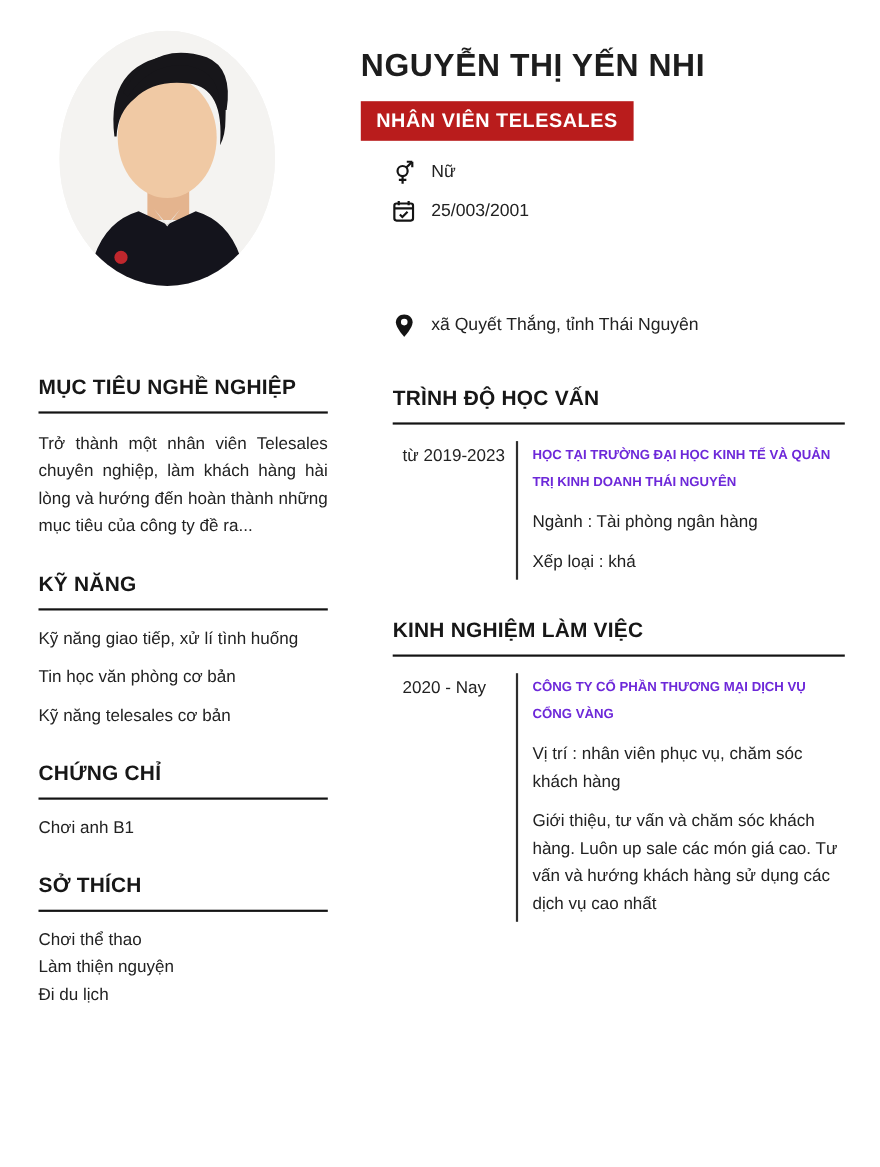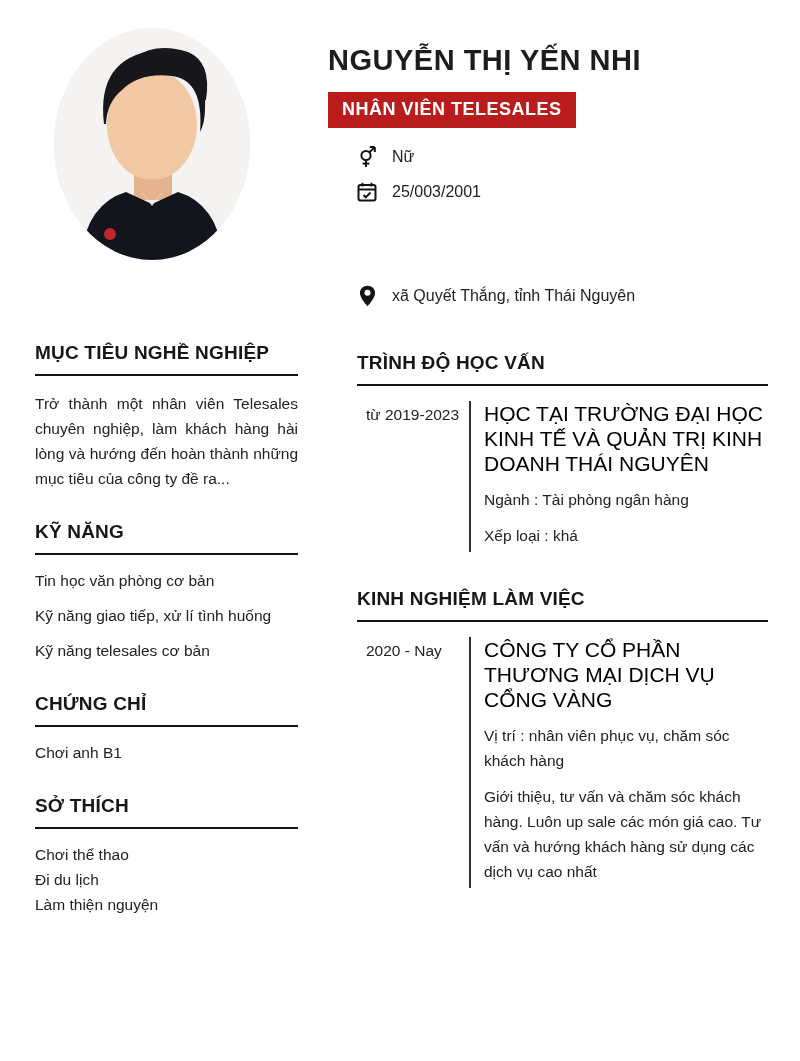--- a/index.html
+++ b/index.html
@@ -95,24 +95,24 @@
     color: #222;
     padding: 2px 6px 0 9px;
     line-height: 23px;
   }
   .entry-body {
     flex: 1;
     border-left: 2px solid #2e2e2e;
     padding: 0 0 4px 13px;
   }
   .entry-title {
-    font-size: 21px;
-    font-weight: 400;
-    line-height: 25px;
-    color: #000000;
+    font-size: 12px;
+    font-weight: 700;
+    line-height: 25px;
+    color: #6d28d9;
   }
   .entry-detail {
     margin-top: 11px;
     font-size: 15.5px;
     line-height: 25px;
     color: #222;
   }
 </style>
 </head>
 <body>
@@ -174,39 +174,39 @@
   <div class="left-col">
 
     <div>
       <h2 class="section-heading">MỤC TIÊU NGHỀ NGHIỆP</h2>
       <p class="body-text">Trở thành một nhân viên Telesales chuyên nghiệp, làm khách hàng hài lòng và hướng đến hoàn thành những mục tiêu của công ty đề ra...</p>
     </div>
 
     <div class="mt-section">
       <h2 class="section-heading">KỸ NĂNG</h2>
       <div class="plain-list spaced-list">
+        <div class="list-item">Kỹ năng giao tiếp, xử lí tình huống</div>
         <div class="list-item">Tin học văn phòng cơ bản</div>
-        <div class="list-item">Kỹ năng giao tiếp, xử lí tình huống</div>
         <div class="list-item">Kỹ năng telesales cơ bản</div>
       </div>
     </div>
 
     <div class="mt-section">
       <h2 class="section-heading">CHỨNG CHỈ</h2>
       <div class="plain-list">
         <div class="list-item">Chơi anh B1</div>
       </div>
     </div>
 
     <div class="mt-section">
       <h2 class="section-heading">SỞ THÍCH</h2>
       <div class="plain-list">
         <div class="list-item">Chơi thể thao</div>
+        <div class="list-item">Làm thiện nguyện</div>
         <div class="list-item">Đi du lịch</div>
-        <div class="list-item">Làm thiện nguyện</div>
       </div>
     </div>
 
   </div>
 
   <div class="right-col">
 
     <div>
       <h2 class="section-heading">TRÌNH ĐỘ HỌC VẤN</h2>
       <div class="entry">

